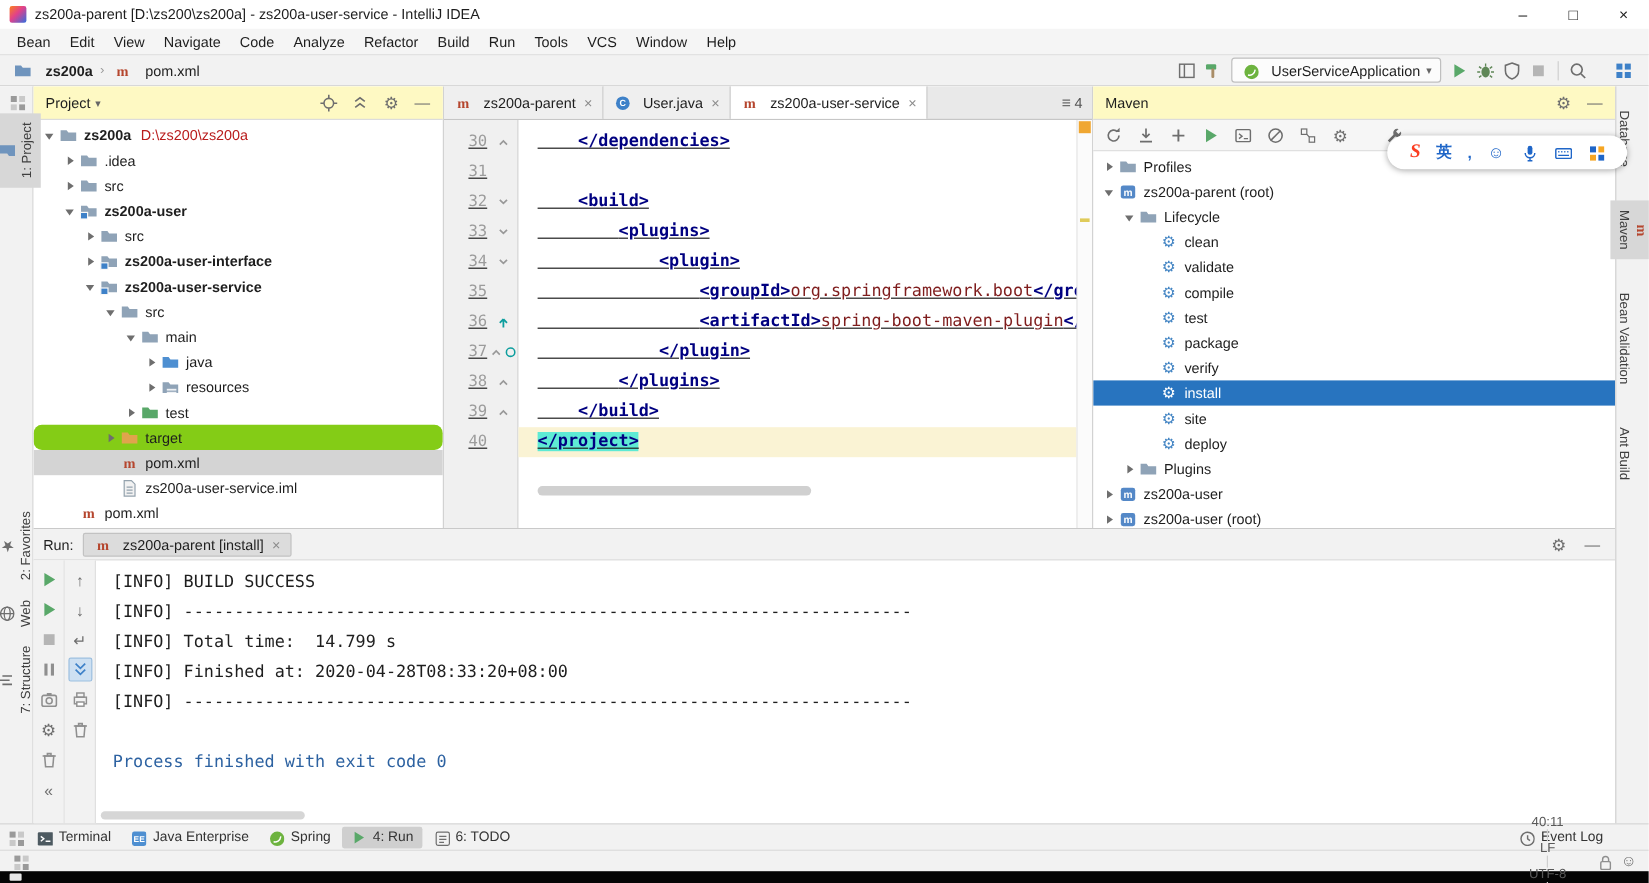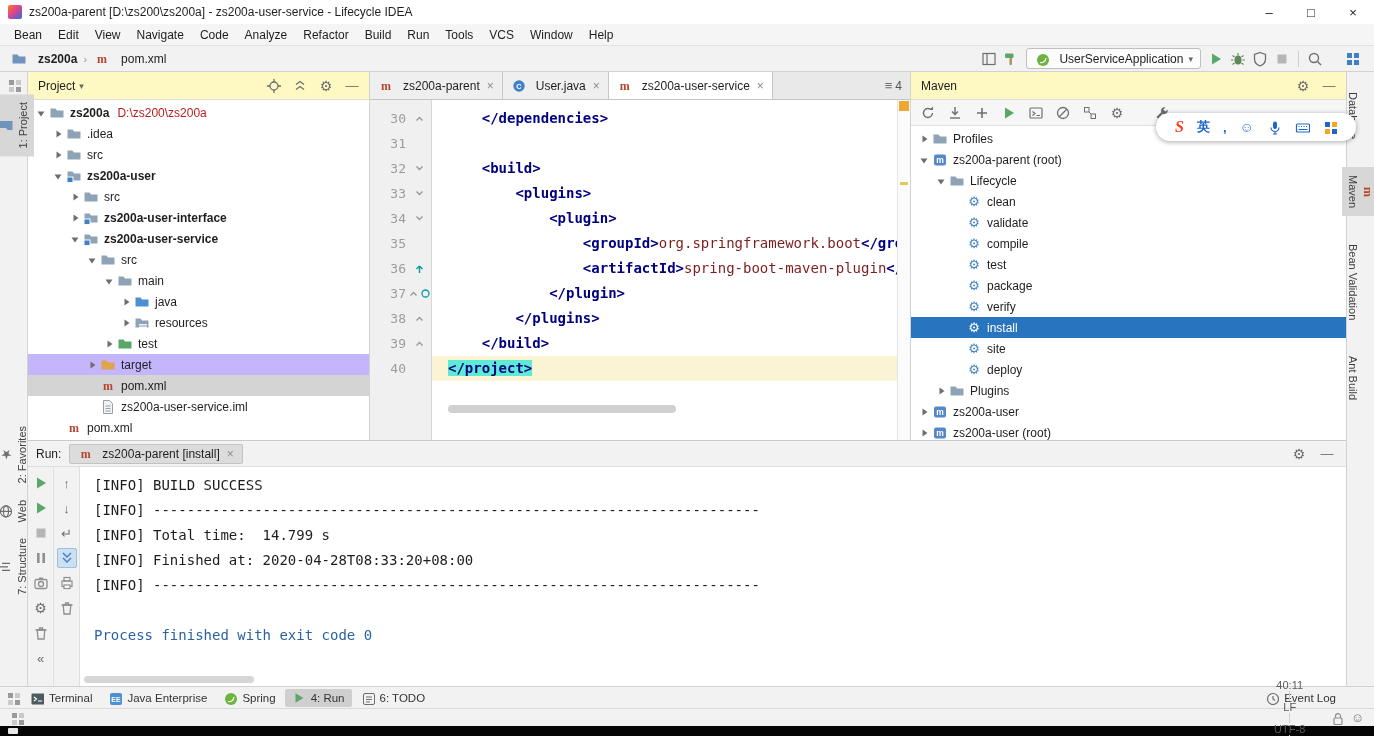--- a/index.html
+++ b/index.html
@@ -40,34 +40,34 @@
 .ph-right{margin-left:auto;display:flex;align-items:center;gap:4px;}
 
 .project-panel{width:342px;flex:none;display:flex;flex-direction:column;border-right:1px solid #d2d2d2;min-height:0;background:#fff;}
 .ptree,.mtree{flex:1;overflow:hidden;padding-top:2px;}
 .trow{display:flex;align-items:center;height:21px;white-space:nowrap;font-size:12px;}
 .chev{width:14px;height:14px;display:inline-flex;align-items:center;justify-content:center;flex:none;}
 .ticon{width:16px;height:16px;display:inline-flex;align-items:center;justify-content:center;margin:0 5px 0 1px;flex:none;}
 .tlabel.b{font-weight:bold;}
 .thint{color:#b91c1c;margin-left:8px;}
 .sel-gray{background:#d4d4d4;}
-.soft{background:#c4b5fd;}
+.soft{background:#84cc16;border-radius:7px;}
 .sel-blue{background:#2874bf;color:#fff;}
 .sel-blue .gearico{color:#fff;}
 
 .editor{flex:1;display:flex;flex-direction:column;min-width:0;}
 .tabbar{height:28px;flex:none;background:#e9e9e9;border-bottom:1px solid #c6c6c6;display:flex;align-items:stretch;}
 .etab{display:flex;align-items:center;gap:5px;padding:0 8px;border-right:1px solid #c6c6c6;background:#efefef;}
 .etab.active{background:#fff;}
 .tabx{color:#8c8c8c;font-size:12px;margin-left:2px;}
 .tab-corner{margin-left:auto;display:flex;align-items:center;gap:3px;padding-right:8px;color:#555;}
 .editor-body{flex:1;display:flex;min-height:0;position:relative;background:#fff;}
 .code-wrap{flex:1;position:relative;overflow:hidden;padding-top:6px;}
 .gbg{position:absolute;left:0;top:0;bottom:0;width:62px;background:#f0f0f0;border-right:1px solid #d8d8d8;z-index:0;}
-.cl{display:flex;height:25px;line-height:25px;font-family:"DejaVu Sans Mono",monospace;font-size:14px;position:relative;z-index:1;}
+.cl{display:flex;height:25px;line-height:25px;font-family:"DejaVu Sans Mono",monospace;font-size:14px;position:relative;z-index:1;text-decoration:underline;}
 .gc{width:62px;flex:none;display:flex;align-items:center;}
 .lnum{width:36px;text-align:right;color:#9c9c9c;font-size:13px;}
 .fold{width:26px;height:100%;display:flex;align-items:center;justify-content:center;gap:1px;}
 .ctext{flex:1;white-space:pre;padding-left:16px;min-width:0;}
 .cl.cur .ctext{background:#faf3d4;}
 .seg-tag{color:#000080;font-weight:bold;}
 .seg-text{color:#7f1d1d;}
 .seltext{background:#5eead4;}
 .hscroll{position:absolute;left:78px;bottom:27px;width:228px;height:8px;border-radius:4px;background:#d0d0d0;z-index:2;}
 .estripe{width:13px;flex:none;background:#fbfbfb;border-left:1px solid #e4e4e4;position:relative;}
@@ -111,21 +111,21 @@
 
 .gico{color:#6e6e6e;font-size:13px;line-height:1;}
 .gearico{color:#4586c4;font-size:13px;line-height:1;}
 .mico{color:#b5462e;font-weight:bold;font-size:12px;line-height:1;font-family:"Liberation Serif",serif;}
 </style>
 </head>
 <body>
 
 <div class="titlebar">
   <span class="app-icon"></span>
-  <span class="title-text">zs200a-parent [D:\zs200\zs200a] - zs200a-user-service - Lifecycle IDEA</span>
+  <span class="title-text">zs200a-parent [D:\zs200\zs200a] - zs200a-user-service - IntelliJ IDEA</span>
   <span class="win-controls">
     <span class="wc">–</span>
     <span class="wc">□</span>
     <span class="wc">×</span>
   </span>
 </div>
 
 <div class="menubar">
     <span class="menu-item">Bean</span>
     <span class="menu-item">Edit</span>

